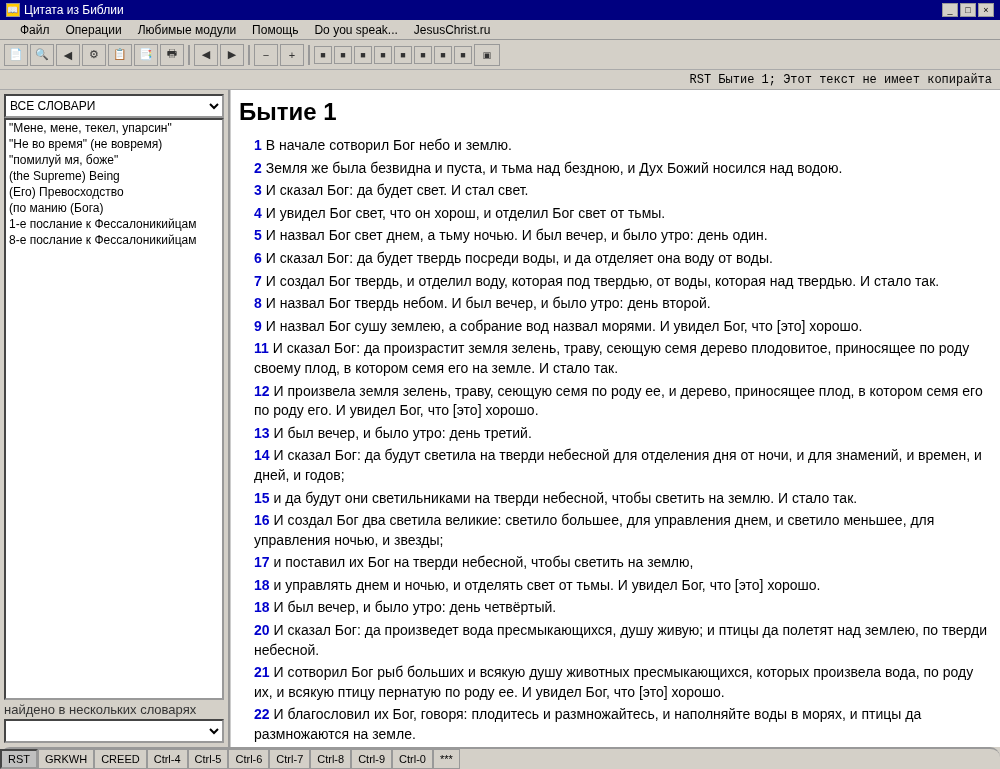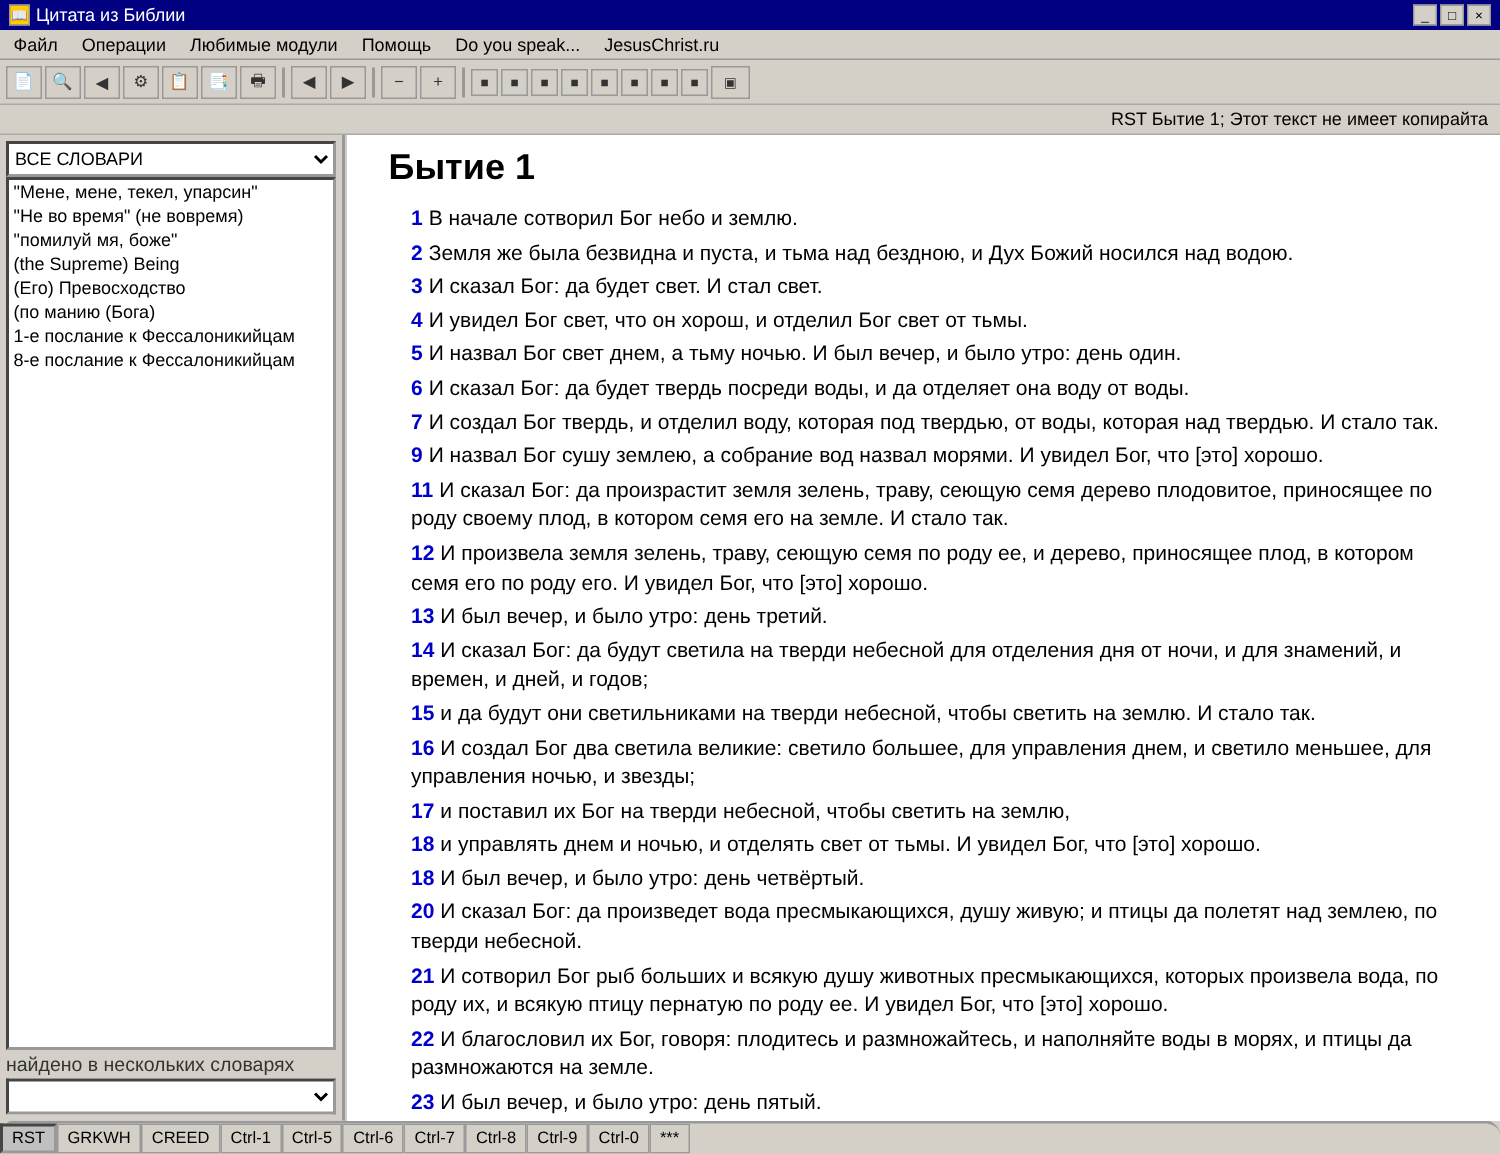--- a/index.html
+++ b/index.html
@@ -21,21 +21,21 @@
     .title-bar-buttons { display: flex; gap: 2px; }
     .title-btn {
       width: 16px; height: 14px; background: #d4d0c8; border: 1px solid #999; font-size: 9px;
       display: flex; align-items: center; justify-content: center; cursor: pointer;
       color: black;
     }
 
     
     .menu-bar {
       background: #d4d0c8;
-      padding: 2px 5px;
+      padding: 2px 16px;
       display: flex;
       gap: 8px;
       height: 20px;
       align-items: center;
       border-bottom: 1px solid #999;
     }
     .menu-item { font-size: 12px; cursor: pointer; padding: 1px 4px; color: black; }
 
     
     .toolbar {
@@ -56,21 +56,23 @@
 
     
     .info-bar {
       background: #d4d0c8;
       padding: 2px 8px;
       font-size: 12px;
       text-align: right;
       border-bottom: 1px solid #aaa;
       height: 20px;
       display: flex;
+      align-items: center;
       justify-content: flex-end;
+      font-family: Liberation Mono, monospace;
     }
 
     
     .main-layout {
       display: flex;
       height: calc(769px - 20px - 20px - 30px - 20px - 22px);
     }
 
     
     .left-panel {
@@ -113,21 +115,21 @@
       font-size: 12px;
       border: 2px inset #999;
       background: white;
     }
 
     
     .right-panel {
       flex: 1;
       background: white;
       overflow-y: scroll;
-      padding: 8px 28px;
+      padding: 8px 8px;
       border-left: 1px solid #ccc;
     }
     .chapter-title {
       font-size: 24px;
       font-weight: bold;
       margin-bottom: 10px;
       color: black;
     }
     .verse { margin-bottom: 3px; font-size: 14px; line-height: 1.4; margin-left: 15px; }
     .verse-num { color: #0000cc; font-weight: bold; margin-right: 4px; cursor: pointer; }
@@ -240,20 +242,21 @@
   <div class="right-panel">
     <div class="chapter-title">Бытие 1</div>
     <div id="verses-container">
         <div class="verse"><span class="verse-num">1</span>В начале сотворил Бог небо и землю.</div>
         <div class="verse"><span class="verse-num">2</span>Земля же была безвидна и пуста, и тьма над бездною, и Дух Божий носился над водою.</div>
         <div class="verse"><span class="verse-num">3</span>И сказал Бог: да будет свет. И стал свет.</div>
         <div class="verse"><span class="verse-num">4</span>И увидел Бог свет, что он хорош, и отделил Бог свет от тьмы.</div>
         <div class="verse"><span class="verse-num">5</span>И назвал Бог свет днем, а тьму ночью. И был вечер, и было утро: день один.</div>
         <div class="verse"><span class="verse-num">6</span>И сказал Бог: да будет твердь посреди воды, и да отделяет она воду от воды.</div>
         <div class="verse"><span class="verse-num">7</span>И создал Бог твердь, и отделил воду, которая под твердью, от воды, которая над твердью. И стало так.</div>
+        <div class="verse"><span class="verse-num">8</span>И назвал Бог твердь небом. И был вечер, и было утро: день второй.</div>
         <div class="verse"><span class="verse-num">9</span>И назвал Бог сушу землею, а собрание вод назвал морями. И увидел Бог, что [это] хорошо.</div>
         <div class="verse"><span class="verse-num">11</span>И сказал Бог: да произрастит земля зелень, траву, сеющую семя дерево плодовитое, приносящее по роду своему плод, в котором семя его на земле. И стало так.</div>
         <div class="verse"><span class="verse-num">12</span>И произвела земля зелень, траву, сеющую семя по роду ее, и дерево, приносящее плод, в котором семя его по роду его. И увидел Бог, что [это] хорошо.</div>
         <div class="verse"><span class="verse-num">13</span>И был вечер, и было утро: день третий.</div>
         <div class="verse"><span class="verse-num">14</span>И сказал Бог: да будут светила на тверди небесной для отделения дня от ночи, и для знамений, и времен, и дней, и годов;</div>
         <div class="verse"><span class="verse-num">15</span>и да будут они светильниками на тверди небесной, чтобы светить на землю. И стало так.</div>
         <div class="verse"><span class="verse-num">16</span>И создал Бог два светила великие: светило большее, для управления днем, и светило меньшее, для управления ночью, и звезды;</div>
         <div class="verse"><span class="verse-num">17</span>и поставил их Бог на тверди небесной, чтобы светить на землю,</div>
         <div class="verse"><span class="verse-num">18</span>и управлять днем и ночью, и отделять свет от тьмы. И увидел Бог, что [это] хорошо.</div>
         <div class="verse"><span class="verse-num">18</span>И был вечер, и было утро: день четвёртый.</div>
@@ -263,21 +266,21 @@
         <div class="verse"><span class="verse-num">23</span>И был вечер, и было утро: день пятый.</div>
       </div>
   </div>
 
 </div>
 
 <div class="status-bar">
   <div class="status-btn active">RST</div>
   <div class="status-btn">GRKWH</div>
   <div class="status-btn">CREED</div>
-  <div class="status-btn">Ctrl-1</div>
+  <div class="status-btn">Ctrl-4</div>
   <div class="status-btn">Ctrl-5</div>
   <div class="status-btn">Ctrl-6</div>
   <div class="status-btn">Ctrl-7</div>
   <div class="status-btn">Ctrl-8</div>
   <div class="status-btn">Ctrl-9</div>
   <div class="status-btn">Ctrl-0</div>
   <div class="status-btn">***</div>
 </div>
 
 </body></html>

